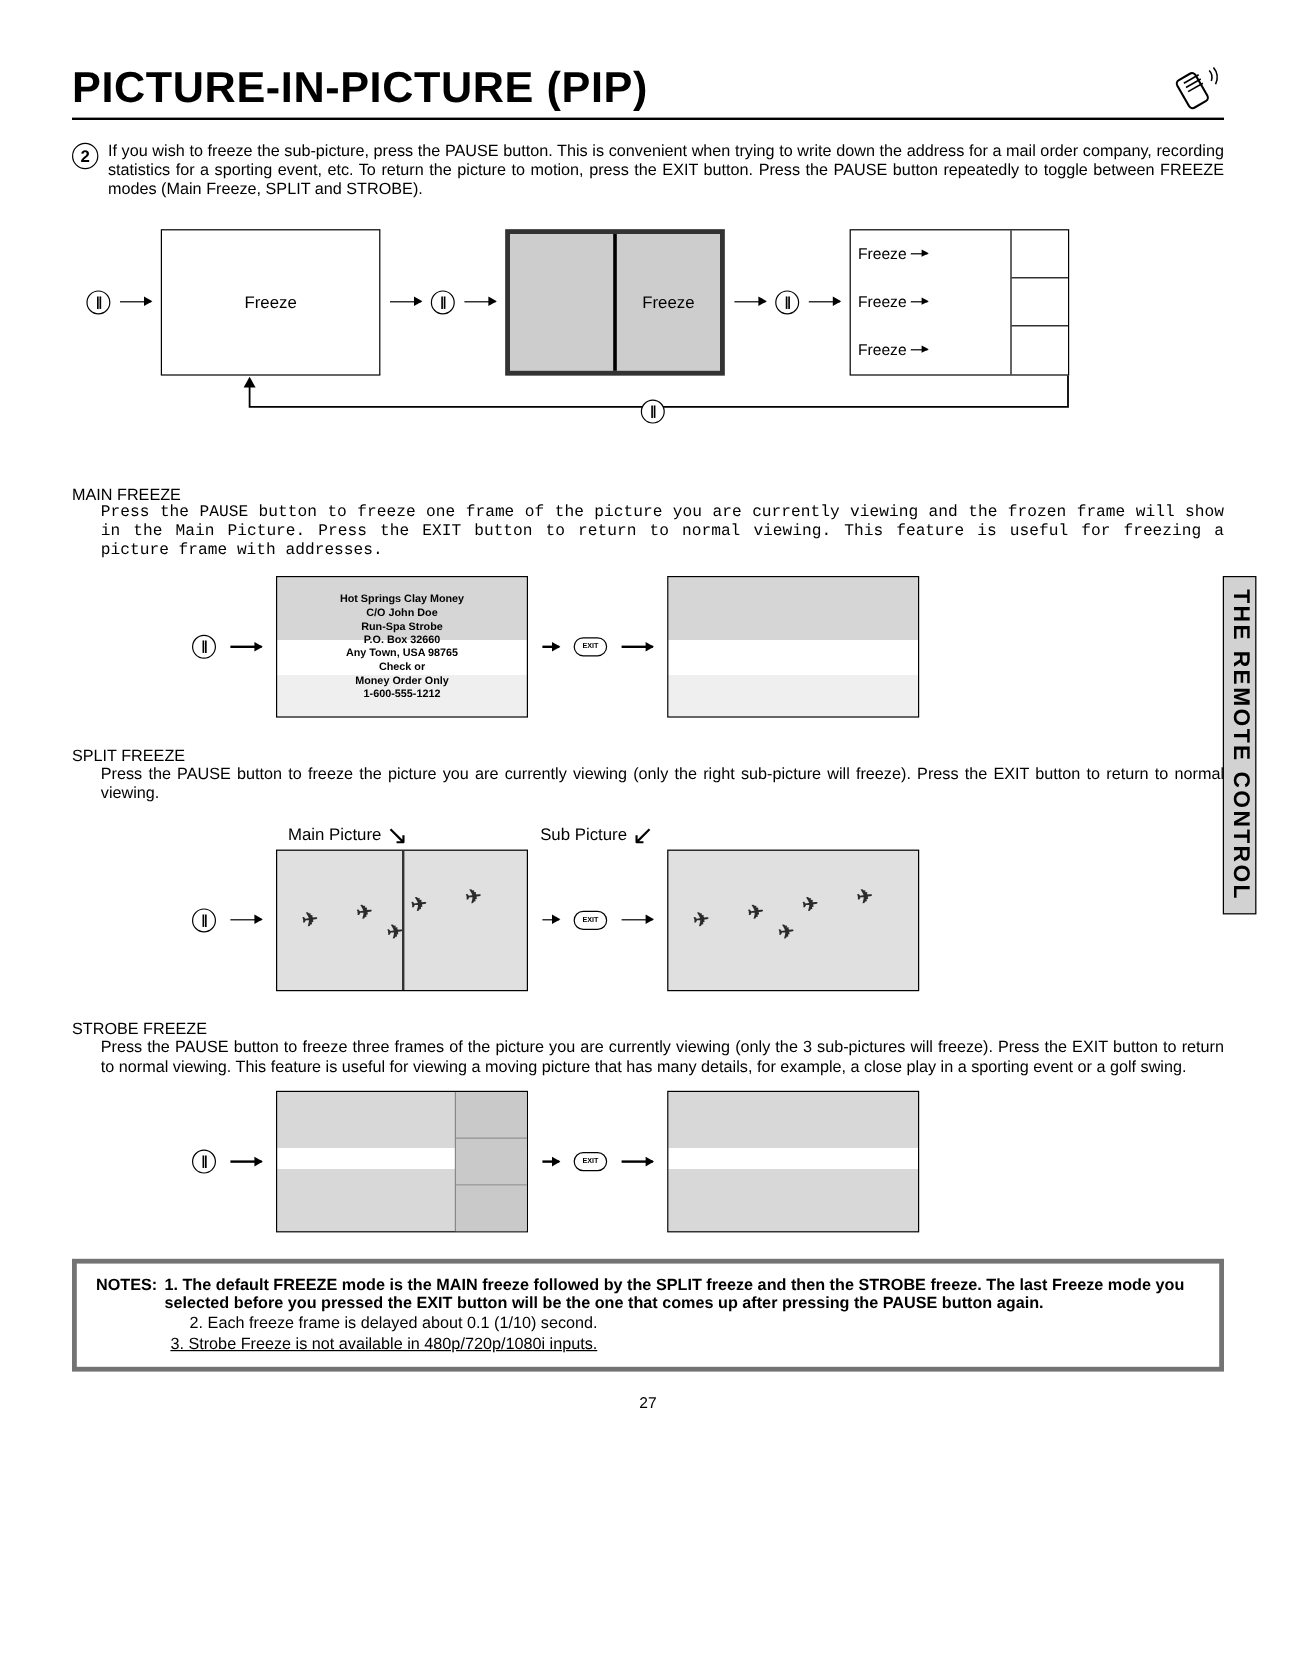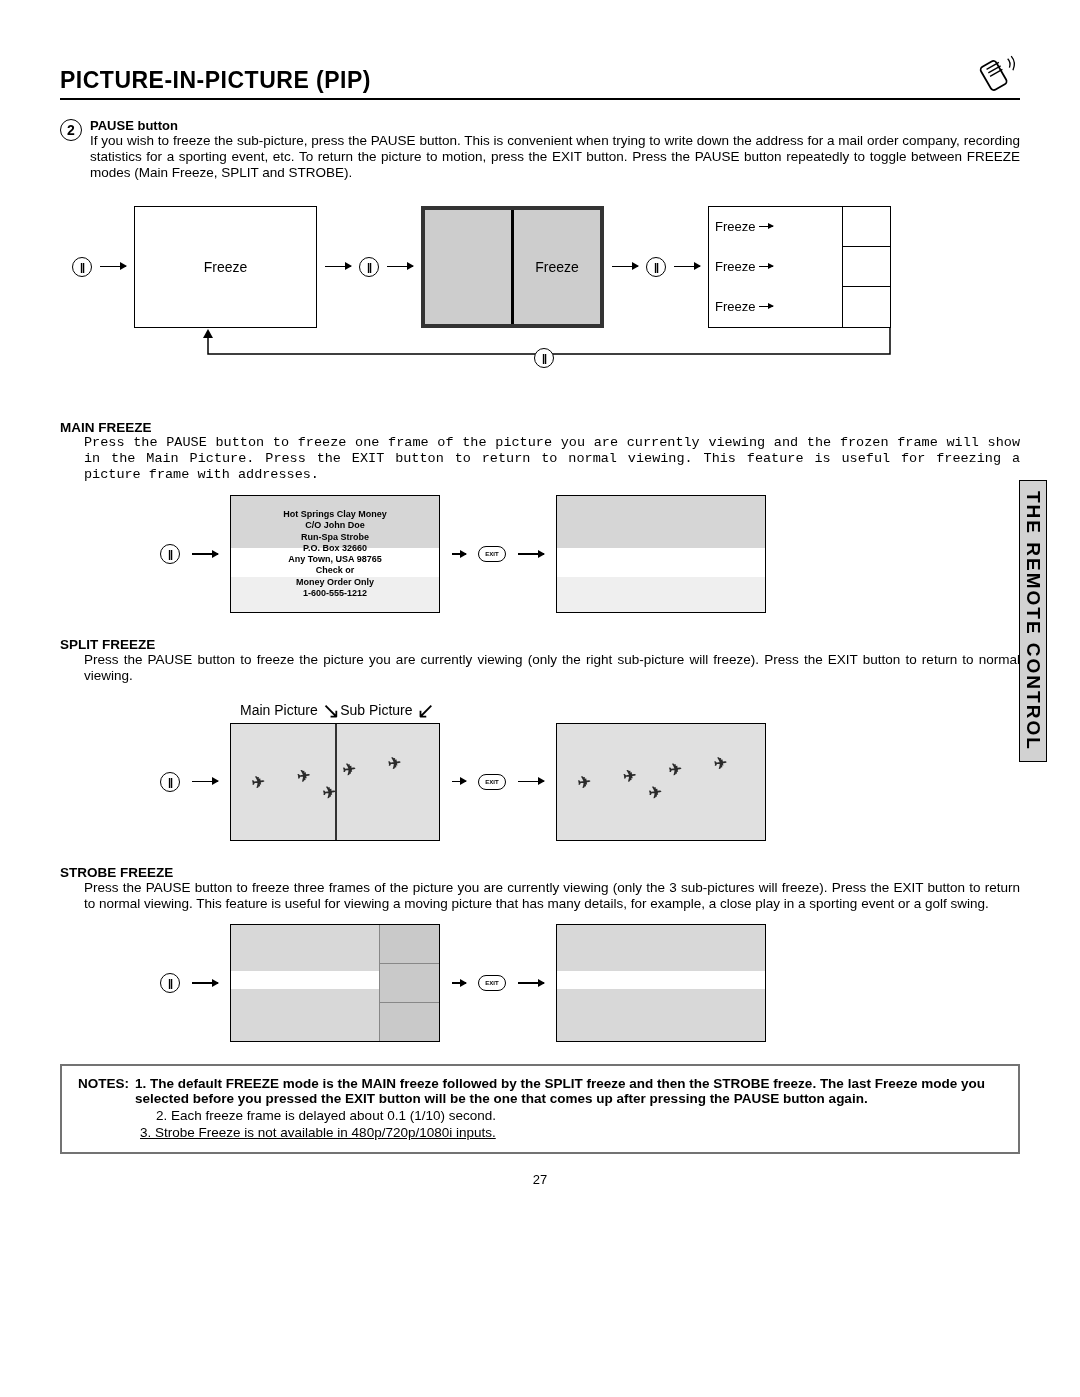--- a/index.html
+++ b/index.html
@@ -14,21 +14,21 @@
     }
     .header {
       border-bottom: 2.5px solid #000;
       padding-bottom: 4px;
       margin-bottom: 18px;
       display: flex;
       justify-content: space-between;
       align-items: flex-end;
     }
     .header h1 {
-      font-size: 23px;
+      font-size: 36px;
       font-weight: 900;
       letter-spacing: 0.5px;
     }
     .remote-icon-svg {
       width: 44px; height: 44px;
     }
     .side-tab {
       position: absolute;
       right: 33px;
       top: 480px;
@@ -120,48 +120,48 @@
       position: relative; display:inline-block;
       margin: 0 2px;
     }
     .arr::after {
       content:""; position:absolute; right:-1px; top:-3.5px;
       border-left:7px solid #000; border-top:4.2px solid transparent;
       border-bottom:4.2px solid transparent;
     }
     .arr-short { width: 14px; }
     .flex-row { display:flex; align-items:center; }
-    .subhead { font-weight:700; font-size:13.5px; margin-top:24px; }
+    .subhead { font-weight:400; font-size:13.5px; margin-top:24px; }
     .sub-body { font-size:13.5px; line-height:1.2; text-align:justify; }
     .img-box {
       background:#bcbcbc; border:1px solid #000;
       width:210px; height:118px;
       display:flex; align-items:center; justify-content:center;
       font-size:9px; font-weight:700; text-align:center;
       flex-direction:column;
       line-height:1.25;
       position:relative;
     }
     .notes-box {
-      border:2px solid #737373;
+      border:4px solid #737373;
       padding:10px 16px;
       margin-top:22px;
       font-size:13.5px;
     }
     .notes-row { display:flex; gap:6px; margin-bottom:2px;}
     .notes-label { font-weight:700; }
     .pagenum { text-align:center; font-size:13px; margin-top:18px;}
     .small-arr { display:inline-block; width:14px; height:1.3px; background:#000; position:relative;}
     .small-arr::after {
       content:""; position:absolute; right:-1px; top:-3px;
       border-left:6px solid #000; border-top:3.5px solid transparent;
       border-bottom:3.5px solid transparent;
     }
     .curve-svg { position:absolute; }
-    .split-labels { display:flex; margin-left:180px; font-size:14px; margin-top:10px; margin-bottom:2px;}
+    .split-labels { display:flex; gap:110px; margin-left:180px; font-size:14px; margin-top:10px; margin-bottom:2px;}
     .label-arrow { font-size:22px; position:relative; top:3px; }
     .snow-scene { background:linear-gradient(#d6d6d6 45%, #fff 45%, #fff 70%, #efefef 70%);}
     .jets-scene { background:#e0e0e0;}
     .jets-scene::after { content:"✈ ✈ ✈ ✈ ✈"; position:absolute; font-size:16px; color:#2a2a2a; letter-spacing:14px; transform:rotate(-8deg);}
   </style>
 </head>
 <body>
 
 <div class="header">
   <h1>PICTURE-IN-PICTURE (PIP)</h1>
@@ -174,21 +174,20 @@
     <path d="M40 7 Q46 14 42 23" fill="none" stroke="#000" stroke-width="1.5"></path>
   </svg>
 </div>
 
 <div class="side-tab">THE REMOTE CONTROL</div>
 
 <div class="section">
   <div class="bullet-row">
     <div class="circ-num">2</div>
     <div style="flex:1;">
-      <div class="p-title">PAUSE button</div>
       <div class="p-body">If you wish to freeze the sub-picture, press the PAUSE button. This is convenient when trying to write down the address for a mail order company, recording statistics for a sporting event, etc. To return the picture to motion, press the EXIT button. Press the PAUSE button repeatedly to toggle between FREEZE modes (Main Freeze, SPLIT and STROBE).</div>
     </div>
   </div>
 </div>
 
 <div class="row-diagram">
   <div class="flex-row" style="gap:6px;">
     <span class="pause-icon"></span>
     <span class="arr"></span>
     <div class="freeze-box">

